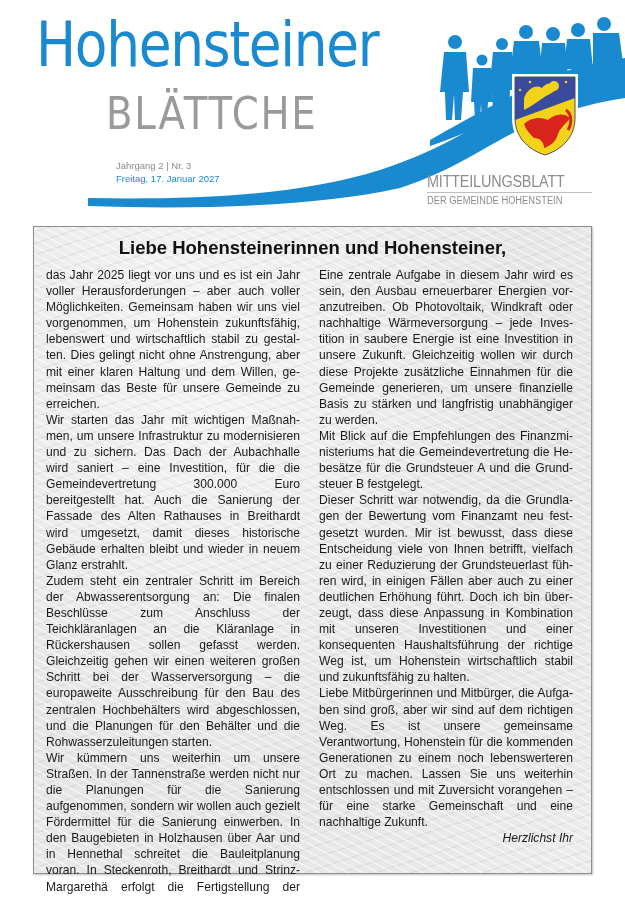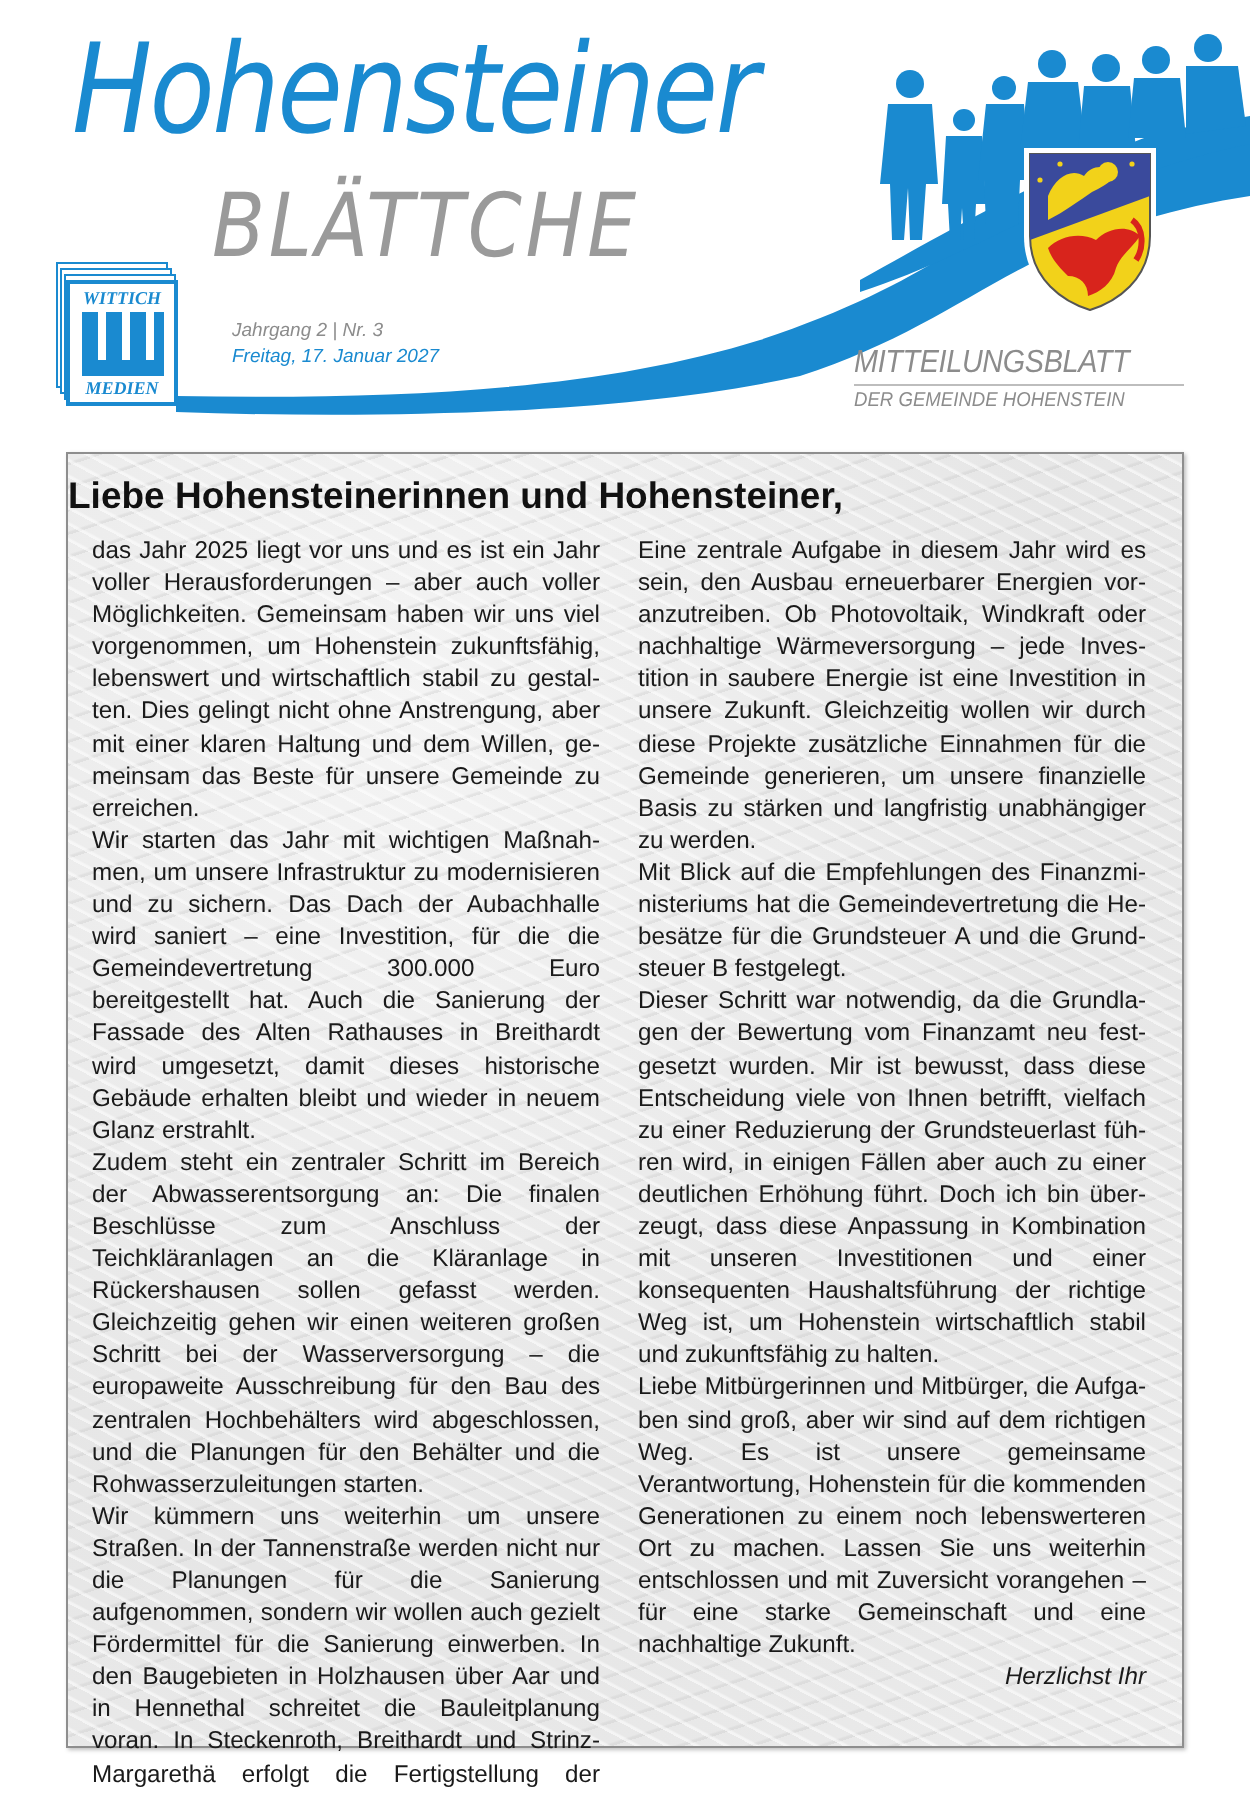--- a/index.html
+++ b/index.html
@@ -1,19 +1,19 @@
 <!DOCTYPE html>
 <html><head>
 <meta charset="utf-8">
 <style>
   * { margin: 0; padding: 0; box-sizing: border-box; }
   html, body { width: 625px; height: 897px; background: #ffffff; overflow: hidden; }
   body { position: relative; font-family: "Liberation Sans", sans-serif; }
 
-  .masthead { position: absolute; left: 0; top: 0; width: 527px; height: 215px; font-style: italic; }
+  .masthead { position: absolute; left: 0; top: 0; width: 527px; height: 215px; }
   .mh-wave { position: absolute; left: 0; top: 0; width: 625px; height: 215px; }
   .mh-title {
     position: absolute; left: 36px; top: 14px;
     font-family: "DejaVu Sans", sans-serif; font-weight: normal;
     font-size: 62px; line-height: 1; color: #1a8ad0; letter-spacing: -1.5px;
     transform: scaleX(0.86); transform-origin: left top; white-space: nowrap;
   }
   .mh-subtitle {
     position: absolute; left: 106px; top: 92px;
     font-family: "DejaVu Sans", sans-serif; font-weight: normal;
@@ -62,21 +62,21 @@
     position: absolute; left: 33px; top: 226px; width: 559px; height: 648px;
     border: 1px solid #8e8e8e;
     background-color: #ececec;
     background-image:
       repeating-linear-gradient(28deg, rgba(255,255,255,0.55) 0px, rgba(255,255,255,0.55) 1px, transparent 2px, transparent 7px),
       repeating-linear-gradient(-18deg, rgba(200,200,200,0.35) 0px, rgba(200,200,200,0.35) 1px, transparent 2px, transparent 11px),
       radial-gradient(ellipse at 30% 20%, #f4f4f4 0%, #e6e6e6 60%, #ececec 100%);
     box-shadow: 1px 1px 2px rgba(0,0,0,0.25);
   }
   .letter-heading {
-    position: absolute; left: 0; top: 10px; width: 100%; 
+    position: absolute; left: 0; top: 10px; width: 100%; text-align: center;
     font-family: "Liberation Sans", sans-serif; font-weight: bold; font-size: 18.5px;
     color: #111; white-space: nowrap;
   }
   .col {
     position: absolute; top: 40px; width: 254px;
     font-family: "Liberation Sans", sans-serif; font-size: 12.1px; line-height: 16.1px;
     color: #1a1a1a; text-align: justify; hyphens: manual;
   }
   .col-left { left: 12px; }
   .col-right { left: 285px; }
@@ -107,32 +107,20 @@
       <circle cx="578" cy="30" r="7"></circle>
       <path d="M567 39 h23 l3 30 l-29 0 z"></path>
       <circle cx="604" cy="24" r="7"></circle>
       <path d="M593 33 h26 l4 30 l-30 4 z"></path>
     </g>
   </svg>
 
   <h1 class="mh-title">Hohensteiner</h1>
   <div class="mh-subtitle">BLÄTTCHE</div>
 
-  <div class="wittich">
-    <div class="sheet" style="left:0;top:0;width:56px;height:63px;"></div>
-    <div class="sheet" style="left:2px;top:3px;width:56px;height:63px;"></div>
-    <div class="sheet" style="left:3.5px;top:6px;width:56px;height:63px;"></div>
-    <div class="main">
-      <div class="w-top">WITTICH</div>
-      <svg class="w-mark" viewBox="0 0 42 32">
-        <path d="M1 0 h8 v24 h4 V0 h8 v24 h4 V0 h8 v24 h4 V0 h5 v32 H1 Z" fill="#1a8ad0"></path>
-      </svg>
-      <div class="w-bot">MEDIEN</div>
-    </div>
-  </div>
 
   <div class="mh-issue">Jahrgang 2 | Nr. 3</div>
   <div class="mh-date">Freitag, 17. Januar 2027</div>
 
   <svg class="crest" viewBox="0 0 70 90">
     <path d="M2 4 L68 4 L68 48 C68 72, 50 84, 35 88 C20 84, 2 72, 2 48 Z" fill="#ffffff"></path>
     <path d="M5 7 L65 7 L65 48 C65 70, 48 81, 35 85 C22 81, 5 70, 5 48 Z" fill="#f2d21a" stroke="#555" stroke-width="1"></path>
     <path d="M5 7 L65 7 L65 28 L5 50 Z" fill="#3a4a9c"></path>
     <path d="M14 28 C18 18, 26 14, 32 18 C36 12, 44 12, 48 18 C44 22, 40 24, 36 26 C30 30, 22 36, 14 40 Z" fill="#f2d21a"></path>
     <circle cx="44" cy="16" r="5" fill="#f2d21a"></circle>

